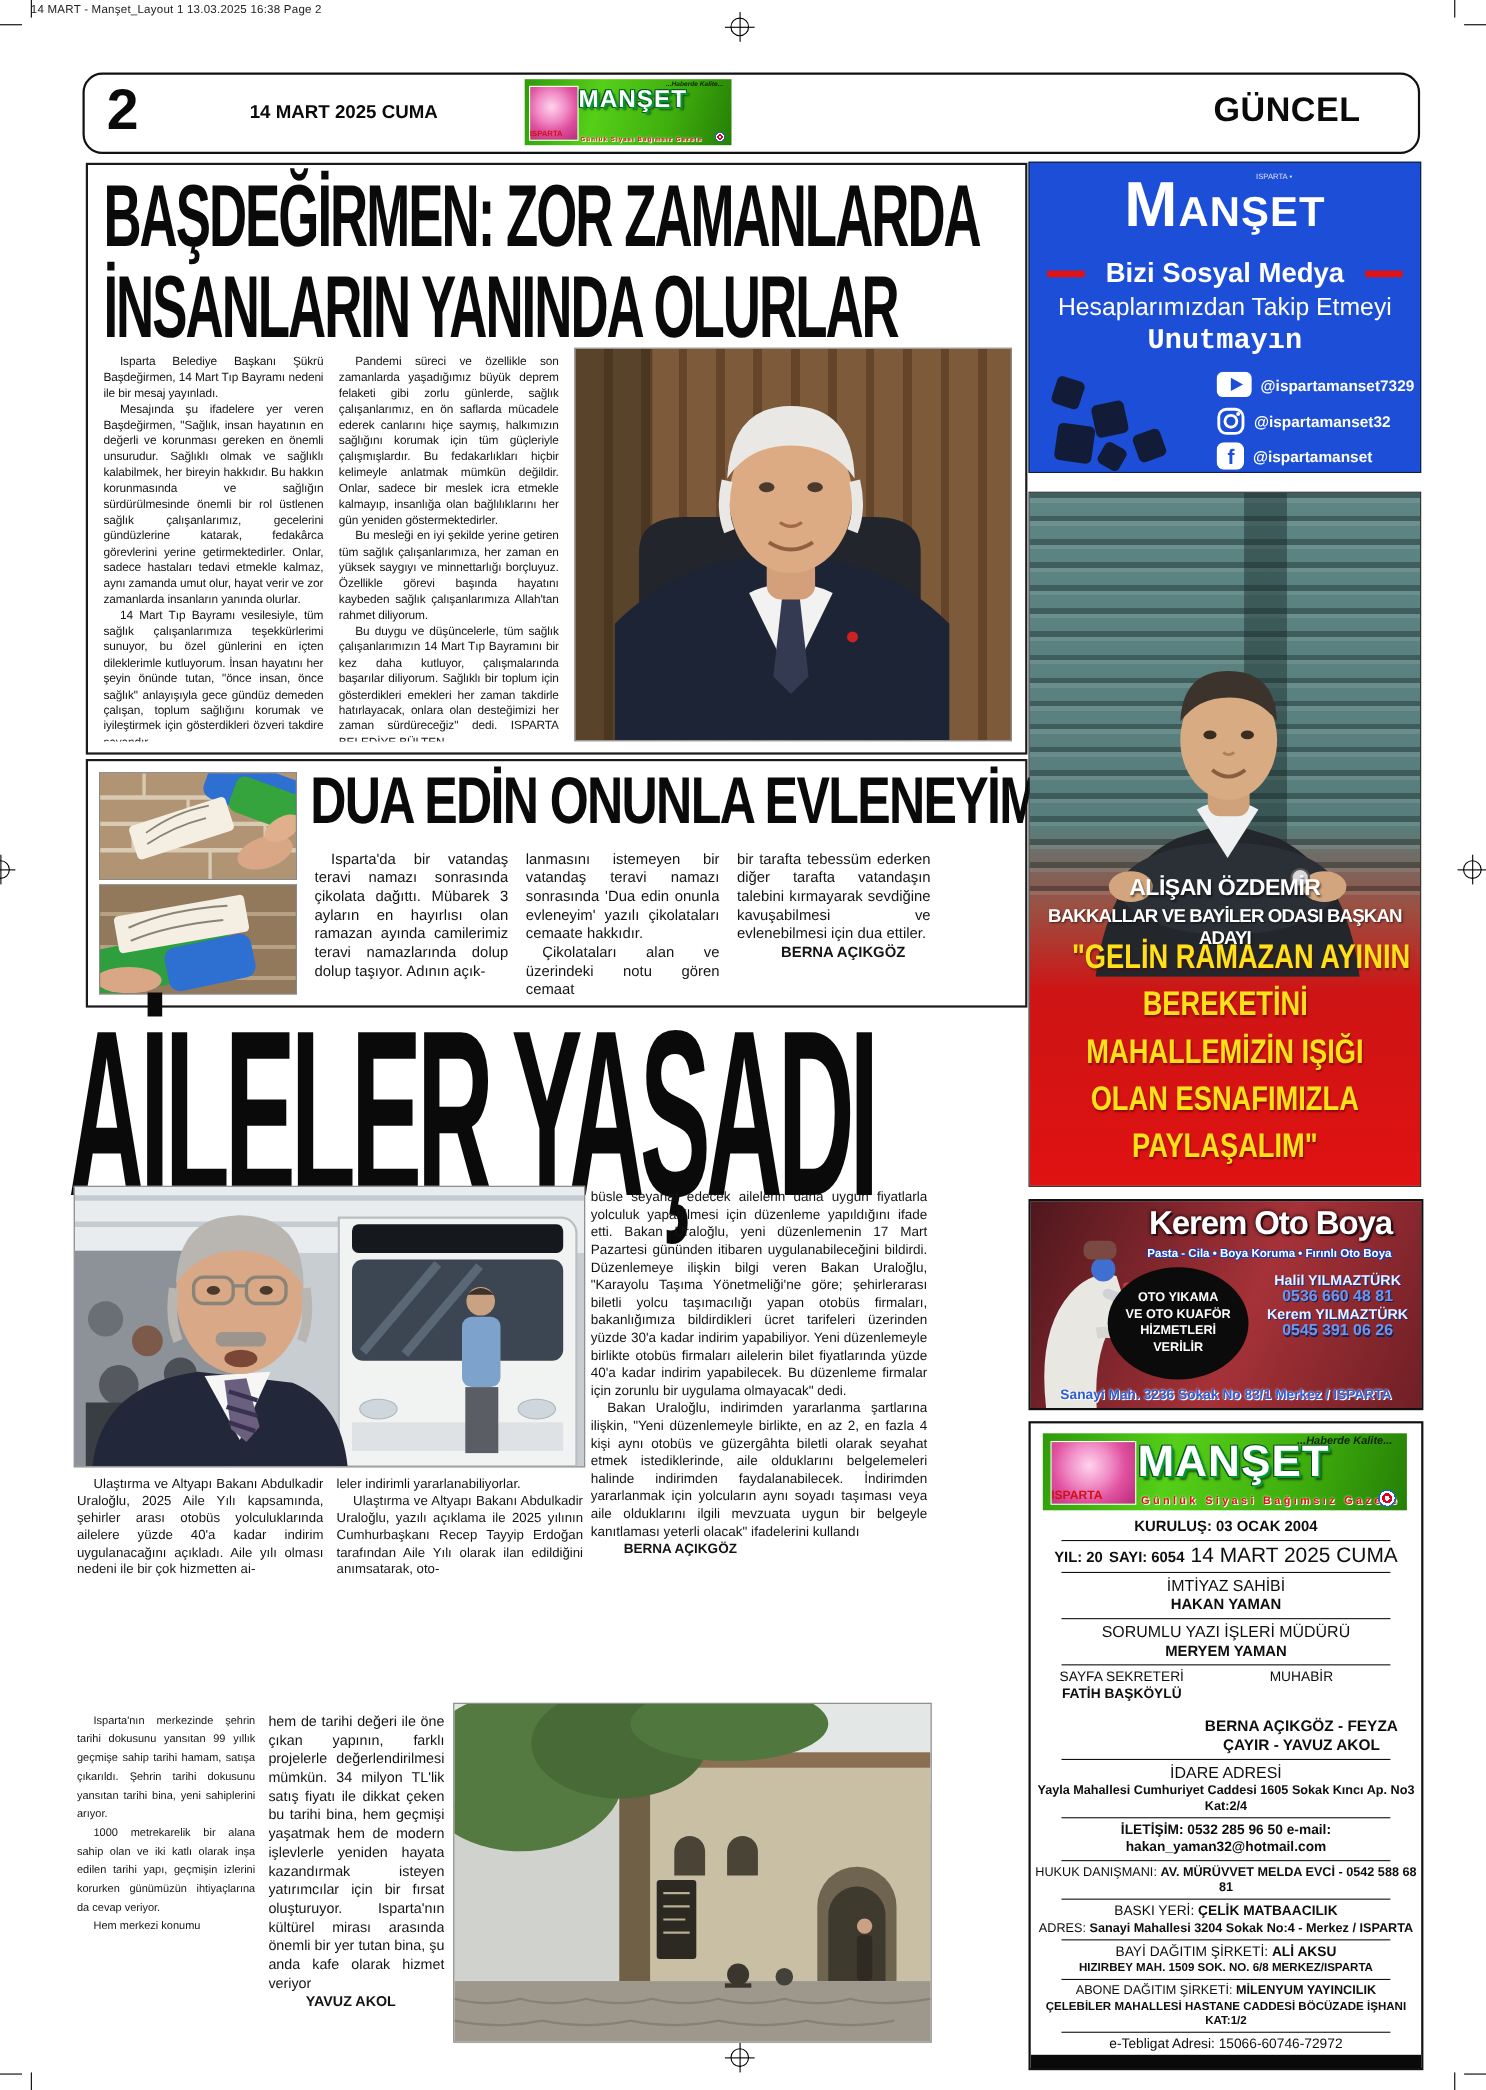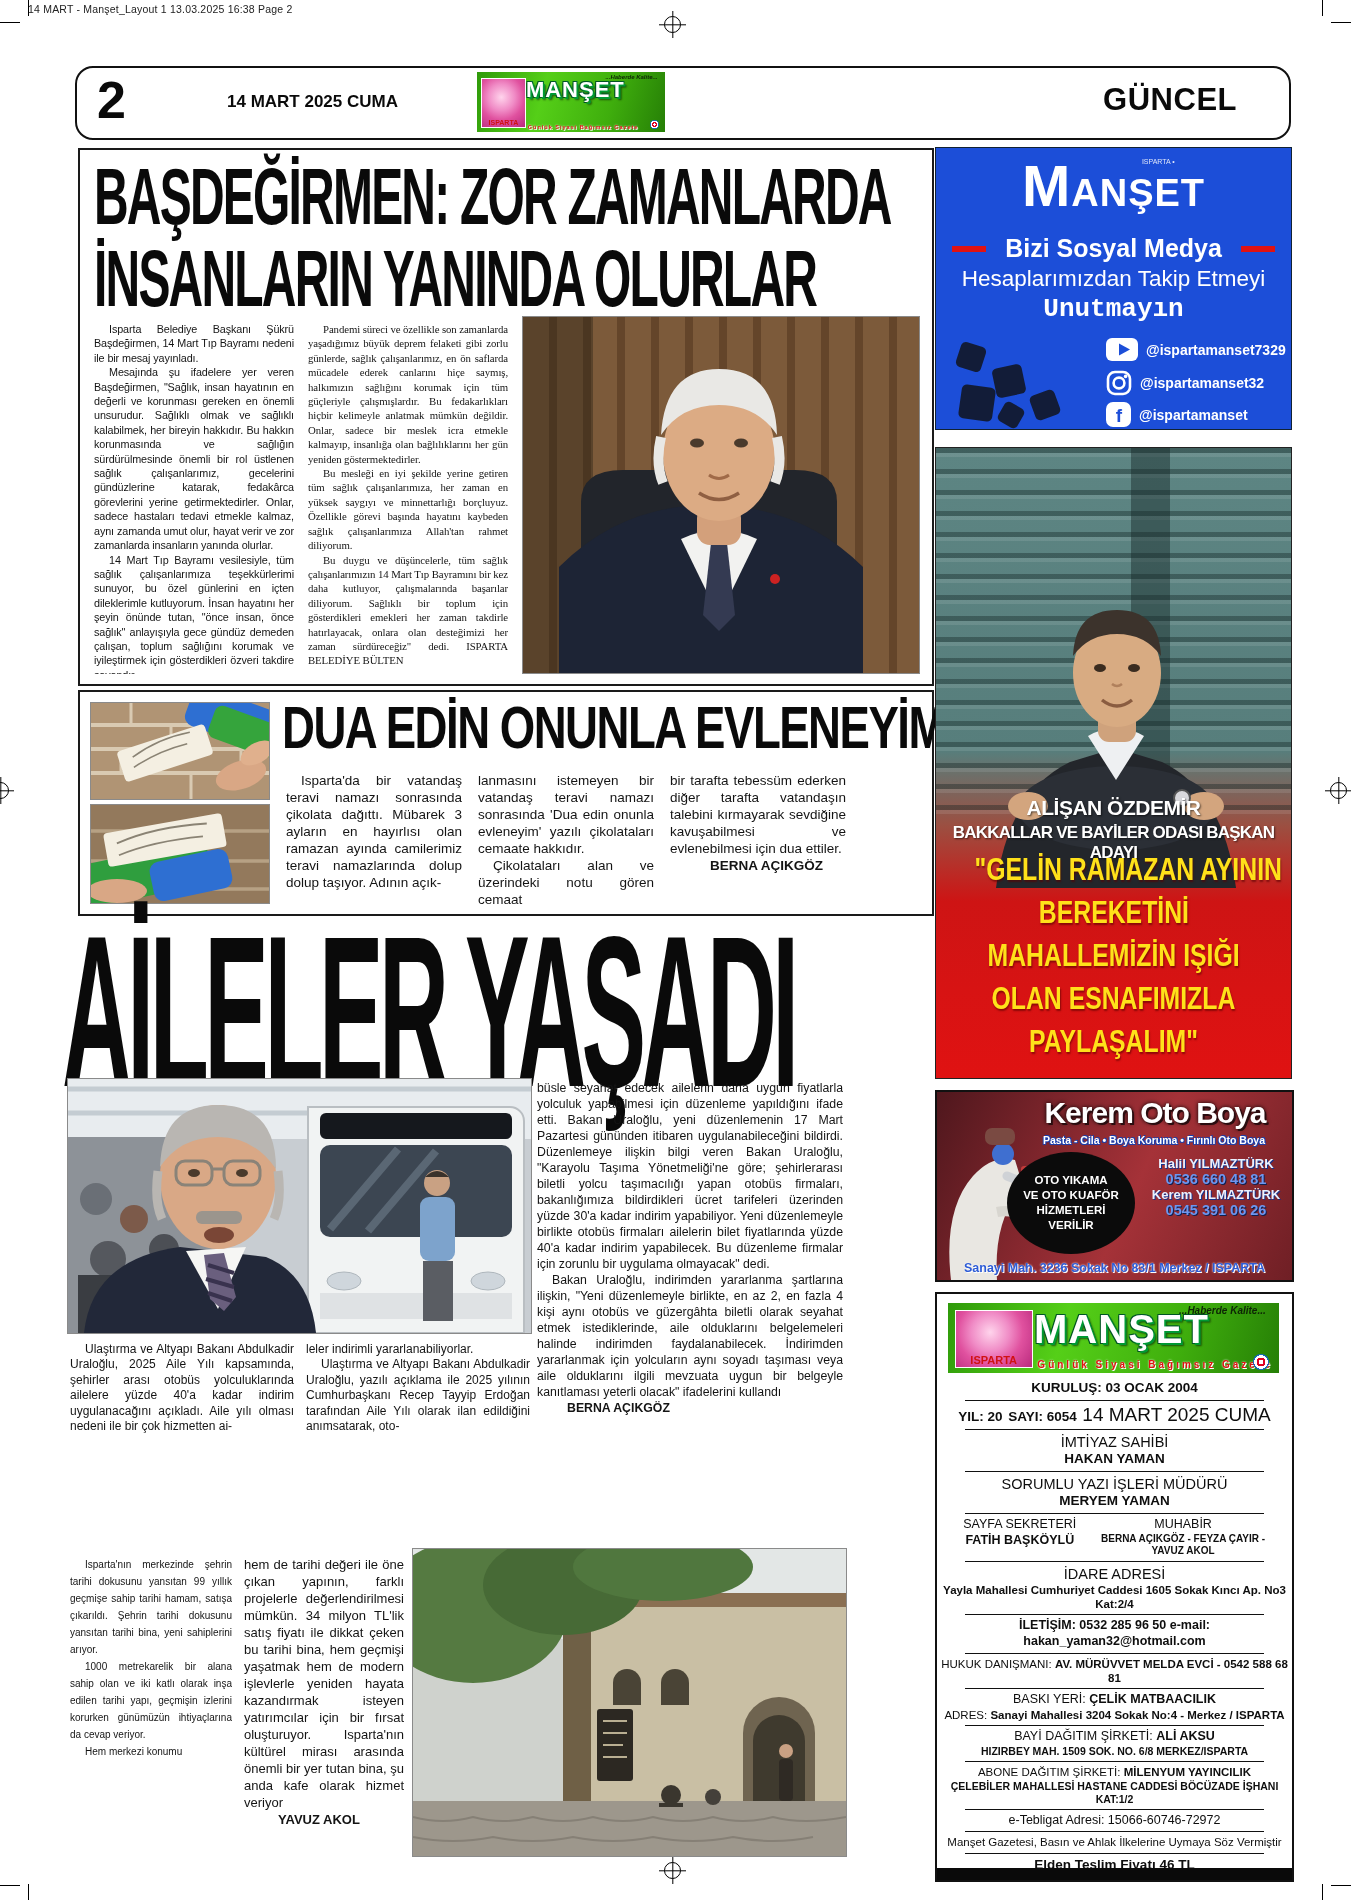--- a/index.html
+++ b/index.html
@@ -17,21 +17,21 @@
   
   .header-bar{position:absolute;left:75px;top:66px;width:1212px;height:70px;border:2px solid #111;border-radius:18px;background:#fff;}
   .page-num{position:absolute;left:20px;top:2px;font-size:52px;font-weight:bold;color:#0a0a0a;}
   .hdr-date{position:absolute;left:150px;top:24px;font-size:17px;font-weight:bold;color:#0a0a0a;}
   .section-label{position:absolute;right:52px;top:14px;font-size:31px;font-weight:bold;color:#0a0a0a;letter-spacing:.5px;}
   
   .manset-logo{position:absolute;background:linear-gradient(105deg,#2f9a0a 0%,#55cf18 35%,#3fae0d 70%,#267f06 100%);overflow:hidden;}
   .logo-rose{position:absolute;left:2%;top:10%;width:23%;height:80%;
      background:radial-gradient(circle at 45% 38%,#ffd4ec 0%,#f08cc6 35%,#e0519f 60%,#b92a7d 100%);
      border:1px solid #fff;}
-  .logo-city{position:absolute;left:0;right:0;bottom:1px;text-align:center;color:#d01212;font-weight:bold;}
+  .logo-city{position:absolute;left:0;right:0;bottom:1px;color:#d01212;font-weight:bold;}
   .logo-name{position:absolute;left:26%;color:#fff;font-weight:bold;letter-spacing:1px;
      text-shadow:2px 2px 0 #093,-1px -1px 0 #052,1px -1px 0 #063,-1px 1px 0 #052,3px 3px 2px rgba(0,0,0,.55);}
   .logo-tag-top{position:absolute;right:4%;top:3%;font-style:italic;font-weight:bold;color:#0d2505;}
   .logo-tag-bot{position:absolute;left:27%;bottom:4%;color:#e01212;font-weight:bold;text-shadow:0 0 2px #fff,1px 1px 0 #fff;}
   .logo-target{position:absolute;right:3%;bottom:5%;border-radius:50%;background:radial-gradient(circle,#fff 0 20%,#d02 20% 40%,#fff 40% 60%,#16c 60% 100%);}
   .logo-lg .logo-name{top:6%;font-size:40px;}
   .logo-lg .logo-tag-top{font-size:10px;}
   .logo-lg .logo-tag-bot{font-size:10px;letter-spacing:3px;}
   .logo-lg .logo-city{font-size:11px;}
   .logo-lg .logo-target{width:16px;height:16px;}
@@ -139,21 +139,21 @@
       <span class="sq hl-a1">BAŞDEĞİRMEN: ZOR ZAMANLARDA</span>
     </div>
     <div class="abs" style="left:14px;top:88px;">
       <span class="sq hl-a1">İNSANLARIN YANINDA OLURLAR</span>
     </div>
     <div class="col" style="left:14px;top:172px;width:200px;height:352px;">
       <p class="ind">Isparta Belediye Başkanı Şükrü Başdeğirmen, 14 Mart Tıp Bayramı nedeni ile bir mesaj yayınladı.</p>
       <p class="ind">Mesajında şu ifadelere yer veren Başdeğirmen, "Sağlık, insan hayatının en değerli ve korunması gereken en önemli unsurudur. Sağlıklı olmak ve sağlıklı kalabilmek, her bireyin hakkıdır. Bu hakkın korunmasında ve sağlığın sürdürülmesinde önemli bir rol üstlenen sağlık çalışanlarımız, gecelerini gündüzlerine katarak, fedakârca görevlerini yerine getirmektedirler. Onlar, sadece hastaları tedavi etmekle kalmaz, aynı zamanda umut olur, hayat verir ve zor zamanlarda insanların yanında olurlar.</p>
       <p class="ind">14 Mart Tıp Bayramı vesilesiyle, tüm sağlık çalışanlarımıza teşekkürlerimi sunuyor, bu özel günlerini en içten dileklerimle kutluyorum. İnsan hayatını her şeyin önünde tutan, "önce insan, önce sağlık" anlayışıyla gece gündüz demeden çalışan, toplum sağlığını korumak ve iyileştirmek için gösterdikleri özveri takdire şayandır.</p>
     </div>
-    <div class="col" style="left:228px;top:172px;width:200px;height:352px;font-family:Liberation Serif, serif;">
+    <div class="col" style="left:228px;top:172px;width:200px;height:352px;">
       <p class="ind">Pandemi süreci ve özellikle son zamanlarda yaşadığımız büyük deprem felaketi gibi zorlu günlerde, sağlık çalışanlarımız, en ön saflarda mücadele ederek canlarını hiçe saymış, halkımızın sağlığını korumak için tüm güçleriyle çalışmışlardır. Bu fedakarlıkları hiçbir kelimeyle anlatmak mümkün değildir. Onlar, sadece bir meslek icra etmekle kalmayıp, insanlığa olan bağlılıklarını her gün yeniden göstermektedirler.</p>
       <p class="ind">Bu mesleği en iyi şekilde yerine getiren tüm sağlık çalışanlarımıza, her zaman en yüksek saygıyı ve minnettarlığı borçluyuz. Özellikle görevi başında hayatını kaybeden sağlık çalışanlarımıza Allah'tan rahmet diliyorum.</p>
       <p class="ind">Bu duygu ve düşüncelerle, tüm sağlık çalışanlarımızın 14 Mart Tıp Bayramını bir kez daha kutluyor, çalışmalarında başarılar diliyorum. Sağlıklı bir toplum için gösterdikleri emekleri her zaman takdirle hatırlayacak, onlara olan desteğimizi her zaman sürdüreceğiz" dedi.  ISPARTA BELEDİYE BÜLTEN</p>
     </div>
 
     <div class="photo-frame" style="left:442px;top:166px;width:396px;height:356px;
          background:repeating-linear-gradient(90deg,#7c5a3a 0 26px,#64452a 26px 34px);">
       <svg width="396" height="356" viewBox="0 0 396 356">
         <rect x="0" y="0" width="70" height="356" fill="rgba(30,25,18,.35)"></rect>
         <path d="M58,356 V185 q0,-32 42,-32 h172 q42,0 42,32 V356 Z" fill="#22252b"></path>
@@ -424,21 +424,21 @@
       <div class="m-line fs15">SORUMLU YAZI İŞLERİ MÜDÜRÜ</div>
       <div class="m-line b fs14">MERYEM YAMAN</div>
       <div class="m-sep"></div>
       <div class="m-cols">
         <div class="m-colL">
           <div class="m-line fs13">SAYFA SEKRETERİ</div>
           <div class="m-line b fs13">FATİH BAŞKÖYLÜ</div>
         </div>
         <div class="m-colR">
           <div class="m-line fs13">MUHABİR</div>
-          <div class="m-line b" style="font-size:10px;">BERNA AÇIKGÖZ - FEYZA ÇAYIR - YAVUZ AKOL</div>
+          <div class="m-line b" style="font-size:14px;margin-top:28px;">BERNA AÇIKGÖZ - FEYZA ÇAYIR - YAVUZ AKOL</div>
         </div>
       </div>
       <div class="m-sep"></div>
       <div class="m-line fs15">İDARE ADRESİ</div>
       <div class="m-line b fs12">Yayla Mahallesi Cumhuriyet  Caddesi 1605 Sokak Kıncı Ap. No3 Kat:2/4</div>
       <div class="m-sep"></div>
       <div class="m-line b fs13">İLETİŞİM: 0532 285 96 50   e-mail: hakan_yaman32@hotmail.com</div>
       <div class="m-sep"></div>
       <div class="m-line fs12"><span>HUKUK DANIŞMANI:</span> <span class="b">AV. MÜRÜVVET MELDA EVCİ - 0542 588 68 81</span></div>
       <div class="m-sep"></div>

